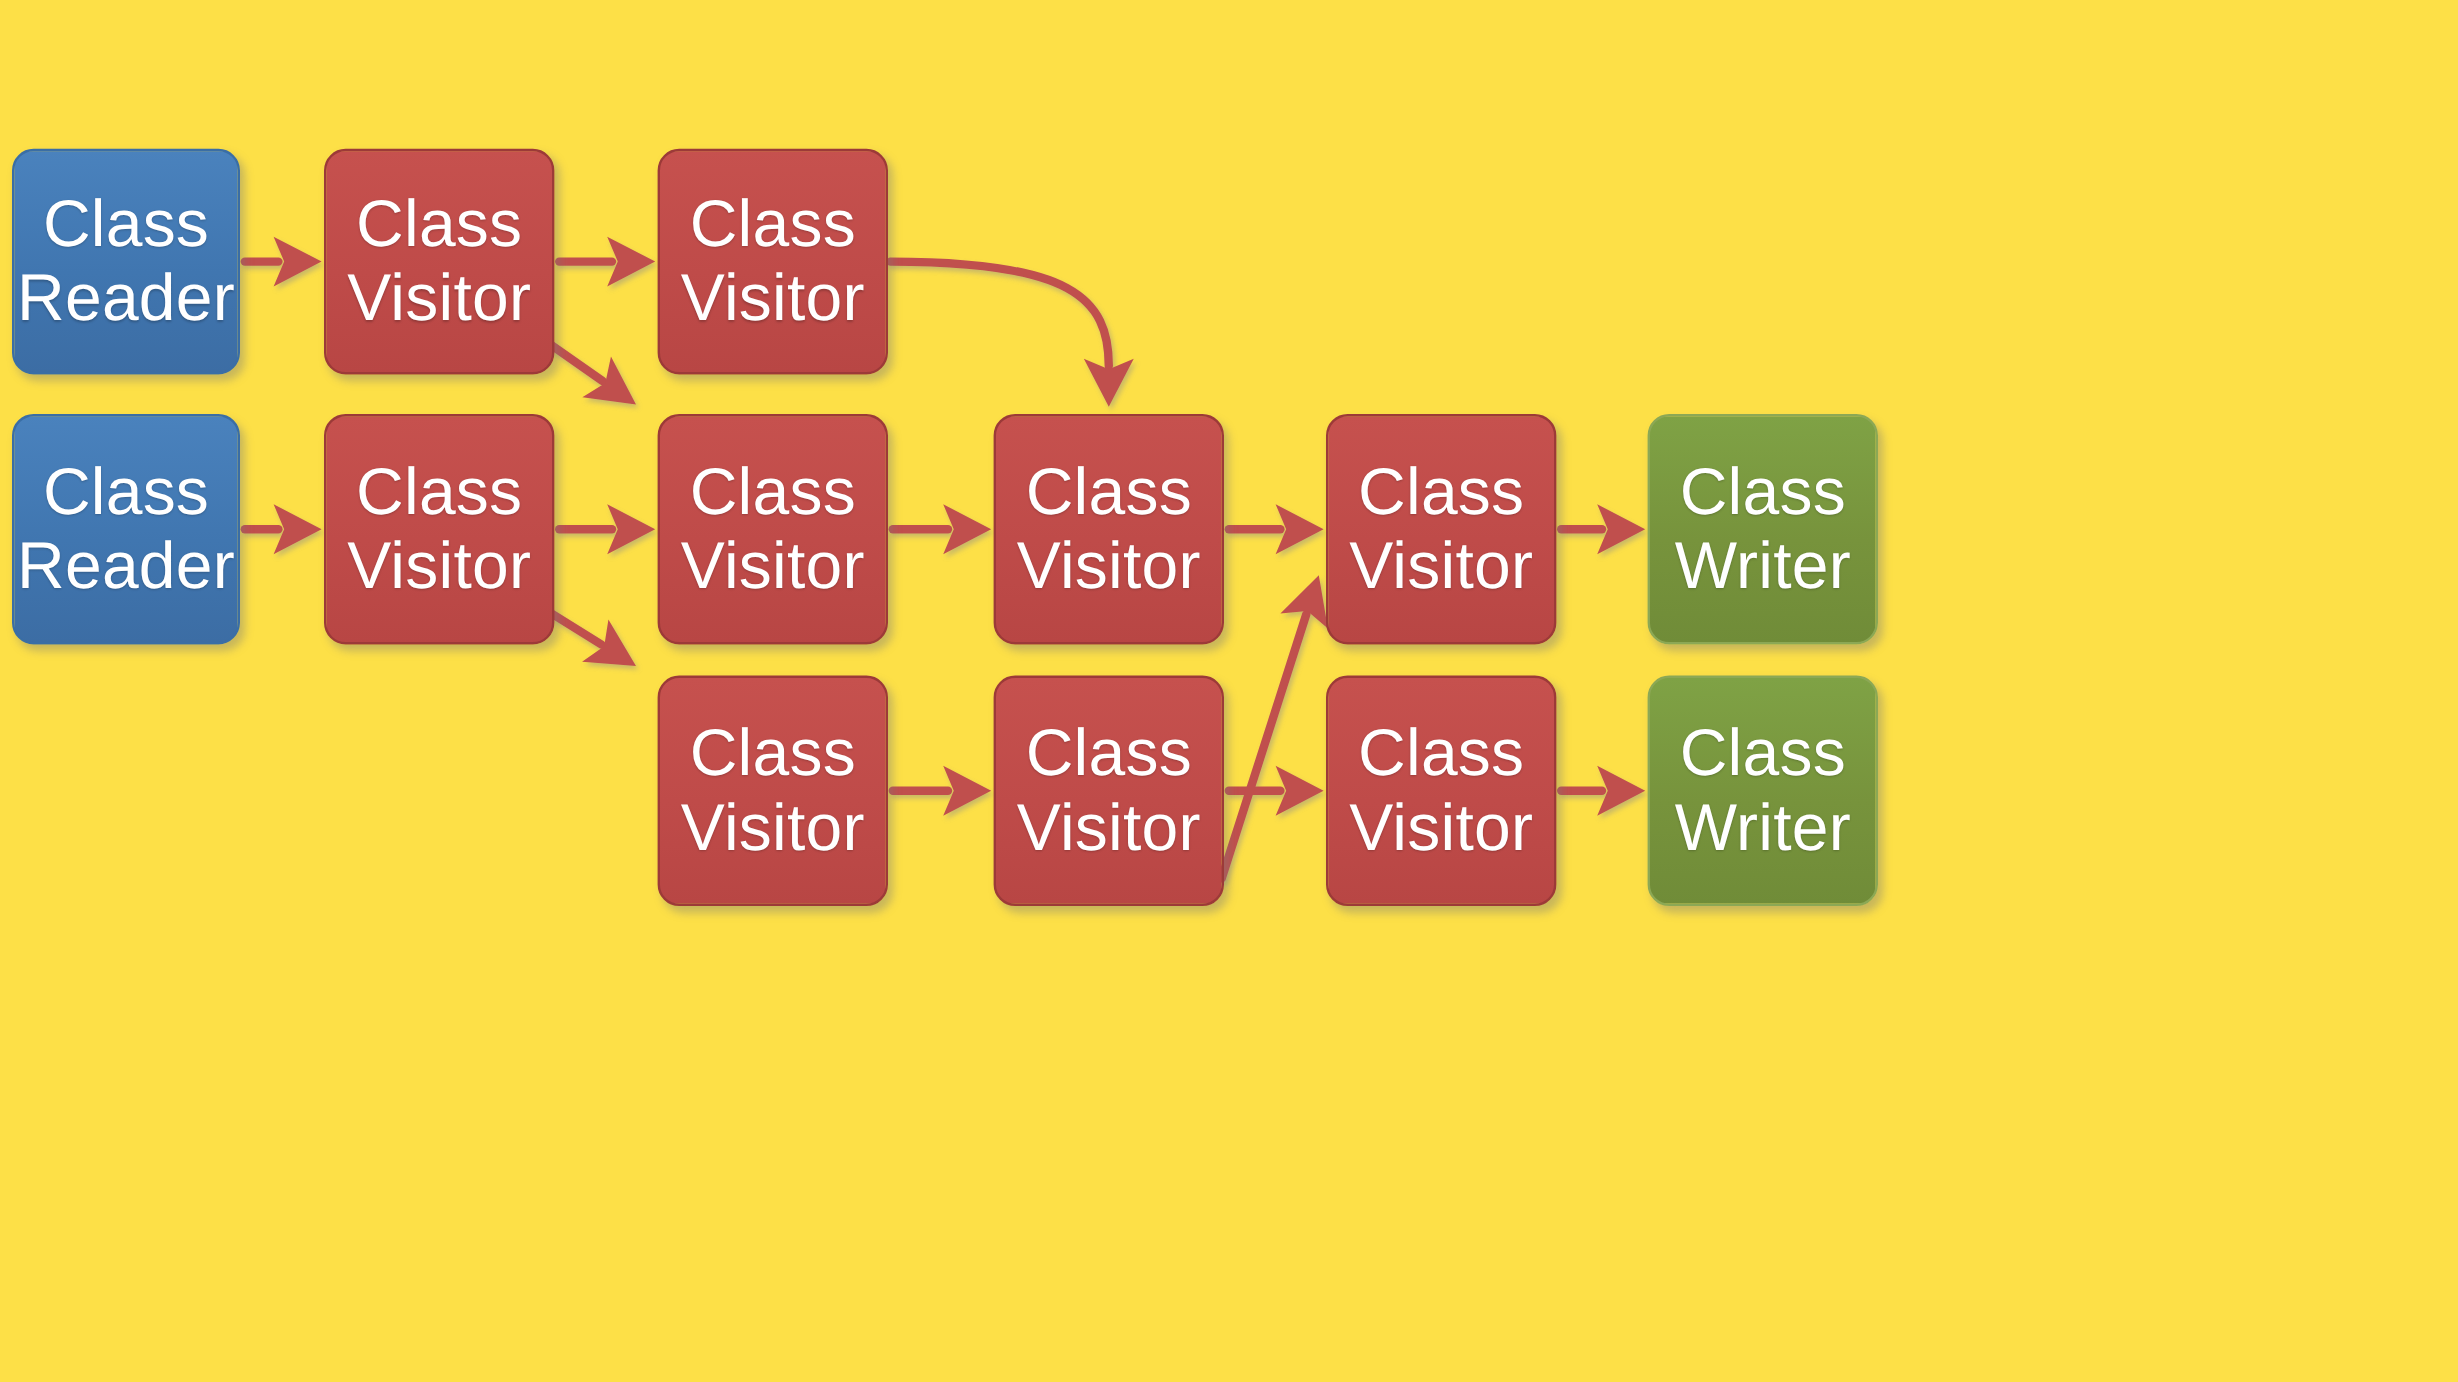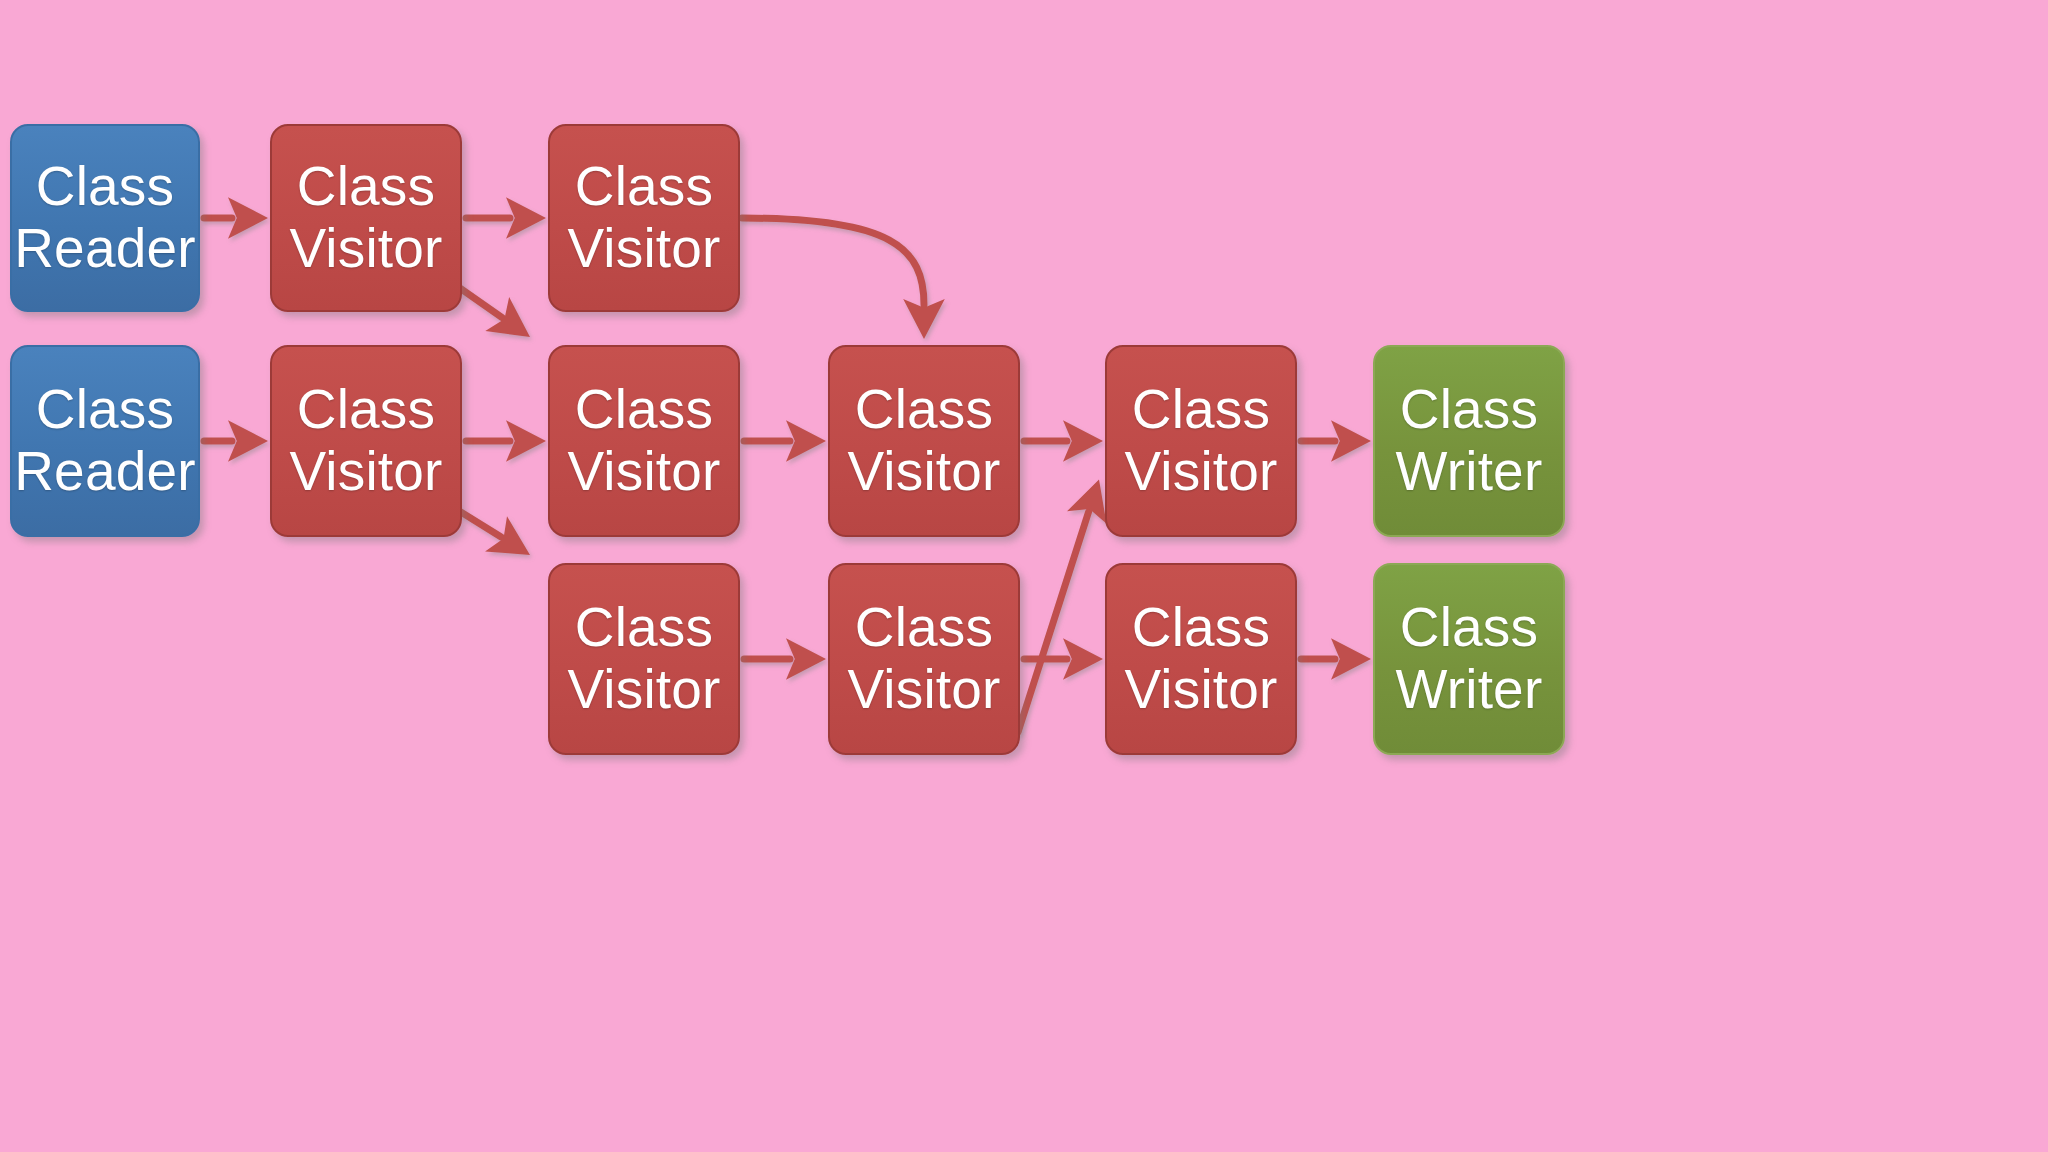--- a/index.html
+++ b/index.html
@@ -7,21 +7,21 @@
     padding: 0;
     background: #ffffff;
   }
   body {
     font-family: "Liberation Sans", sans-serif;
   }
   #canvas {
     position: relative;
     width: 2048px;
     height: 1152px;
-    background: #f9a8d4;
+    background: #fde047;
     overflow: hidden;
   }
   #edge-layer {
     position: absolute;
     left: 0;
     top: 0;
     width: 2048px;
     height: 1152px;
     pointer-events: none;
   }

